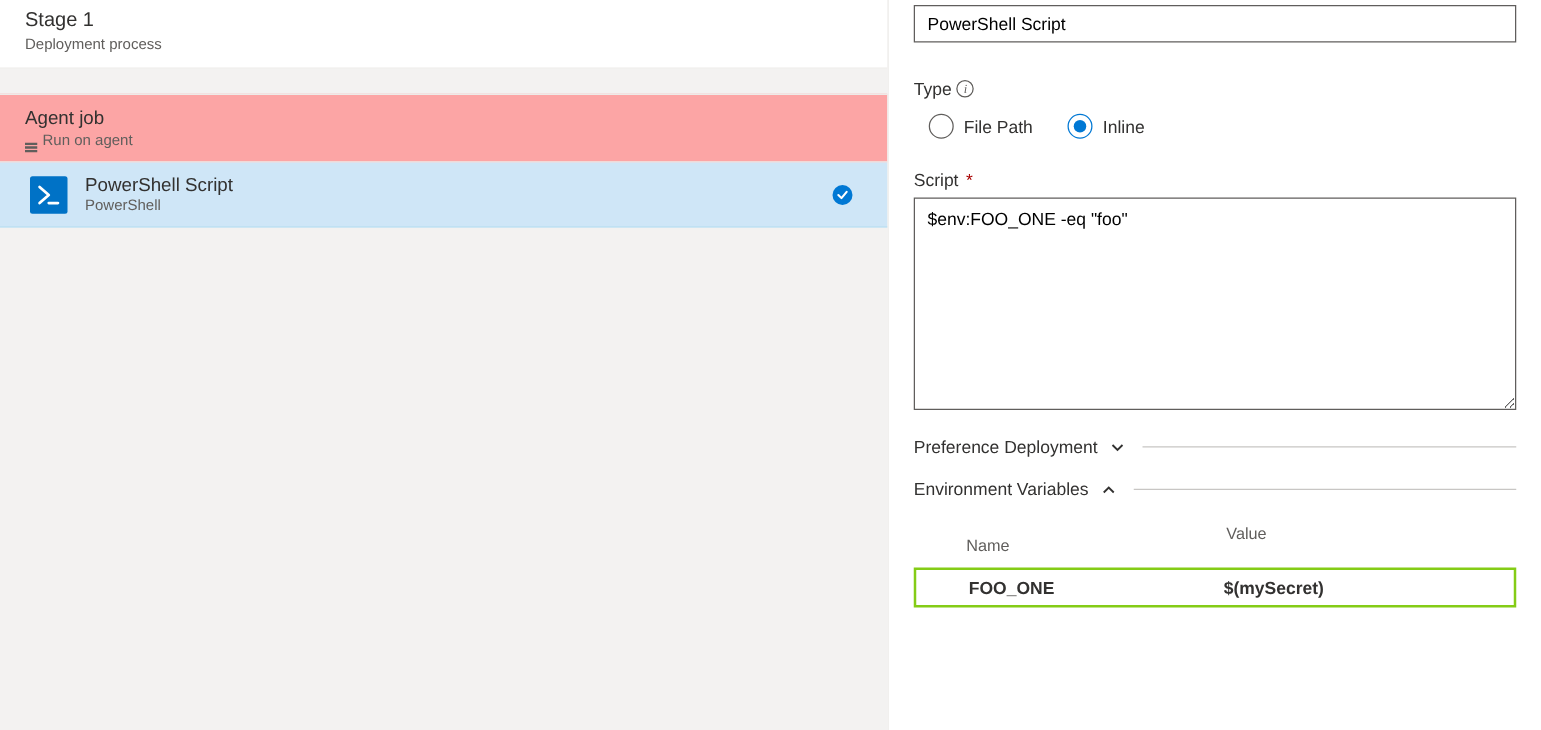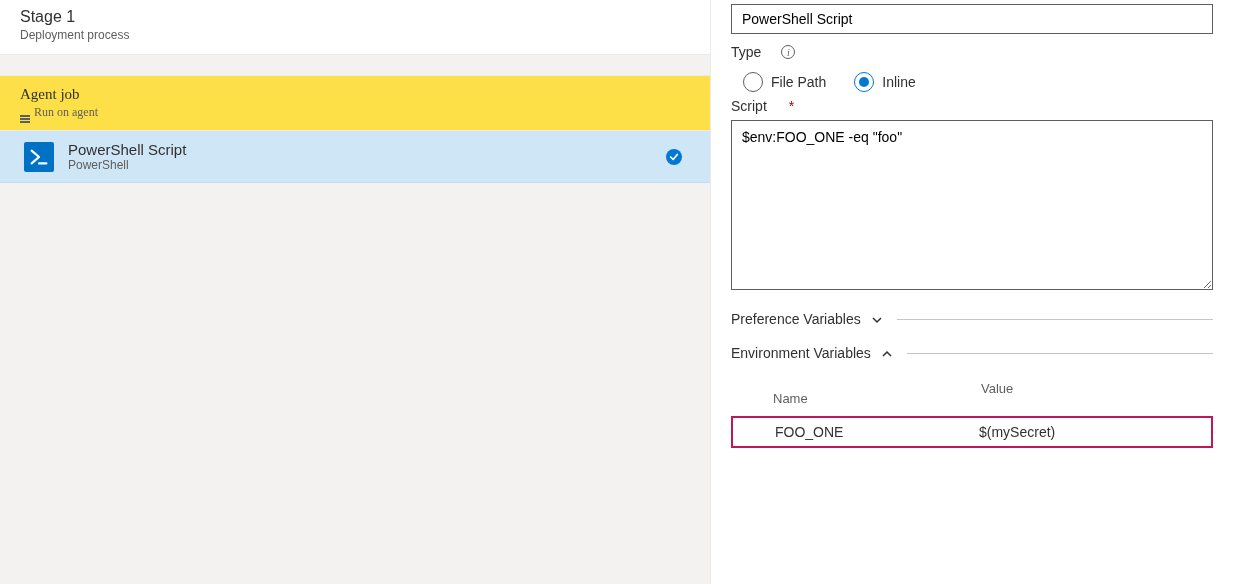--- a/index.html
+++ b/index.html
@@ -27,26 +27,25 @@
       font-weight: 400;
       color: #323130;
     }
     .stage-sub {
       font-size: 12px;
       color: #605e5c;
       margin-top: 2px;
     }
     .agent-card {
       margin-top: 20px;
-      background: #fde047;
+      background: #fca5a5;
       border: 1px solid #edebe9;
       border-left: none;
       border-right: none;
       padding: 10px 20px 10px 20px;
-      font-family: Liberation Serif, serif;
     }
     .agent-title {
       font-size: 15px;
       font-weight: 400;
     }
     .agent-sub {
       font-size: 12px;
       color: #605e5c;
       display: flex;
       align-items: flex-end;
@@ -108,24 +107,24 @@
       padding: 6px 10px;
       font-family: inherit;
       font-size: 14px;
       margin-top: 4px;
       margin-bottom: 4px;
       resize: both;
     }
     .field-label {
       font-size: 14px;
       color: #323130;
-      margin-top: 6px;
-      display: flex;
-      align-items: center;
-      gap: 20px;
+      margin-top: 25px;
+      display: flex;
+      align-items: center;
+      gap: 4px;
     }
     .info-icon {
       width: 14px;
       height: 14px;
       border: 1px solid #605e5c;
       border-radius: 50%;
       display: inline-flex;
       align-items: center;
       justify-content: center;
       font-size: 10px;
@@ -204,22 +203,23 @@
       display: flex;
       padding: 0 12px 10px 42px;
       color: #605e5c;
       font-size: 13px;
     }
     .env-header .col-name { flex: 1; margin-top: 10px; }
     .env-header .col-val { width: 220px; text-align: left; }
     .env-row {
       display: flex;
       align-items: center;
-      border: 2px solid #be185d;
+      border: 2px solid #84cc16;
       padding: 6px 12px 6px 42px;
+      font-weight: bold;
     }
     .env-row .col-name { flex: 1; font-size: 14px; }
     .env-row .col-val { width: 220px; font-size: 14px; }
     .agent-small-icon {
       display:inline-block;
       width:10px;
       height:8px;
     }
   </style>
 </head>
@@ -286,21 +286,21 @@
     </div>
   </div>
 
   <div class="field-label">
     <span>Script</span>
       <span class="req">*</span>
   </div>
   <textarea class="script-area" style="">$env:FOO_ONE -eq "foo"</textarea>
 
   <div class="collapse-row">
-    <span class="collapse-label">Preference Variables</span>
+    <span class="collapse-label">Preference Deployment</span>
     <span class="chevron">
       <svg viewBox="0 0 12 12" width="12" height="12">
           <path d="M2 4 L6 8 L10 4" stroke="#323130" stroke-width="1.5" fill="none"></path>
         </svg>
     </span>
     <div class="collapse-line"></div>
   </div>
 
 
 

